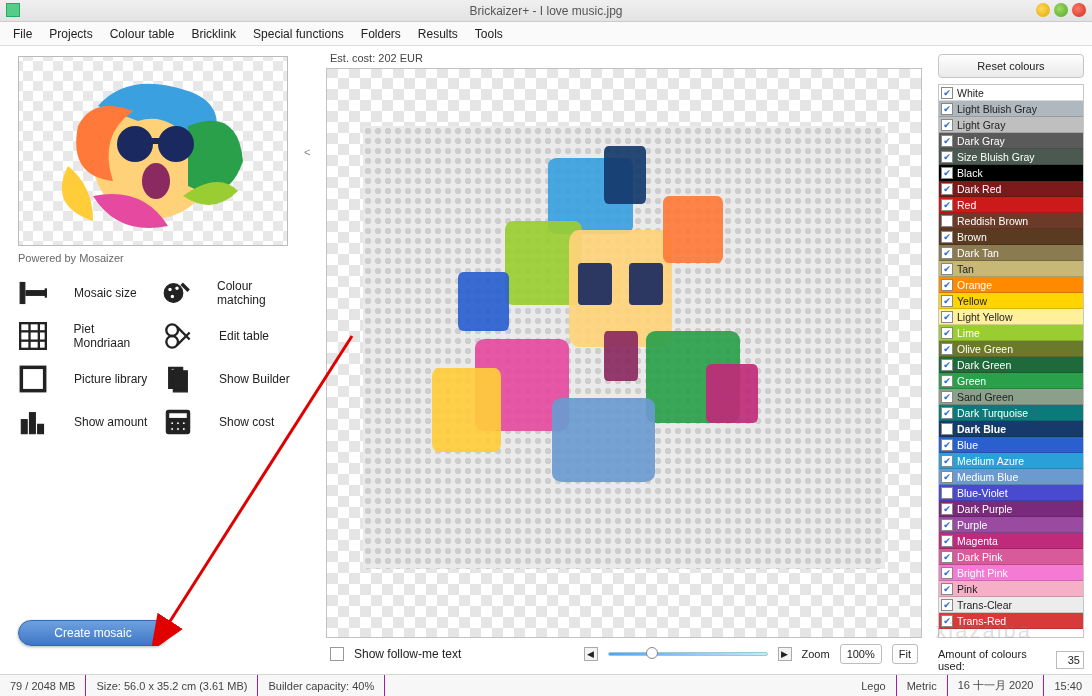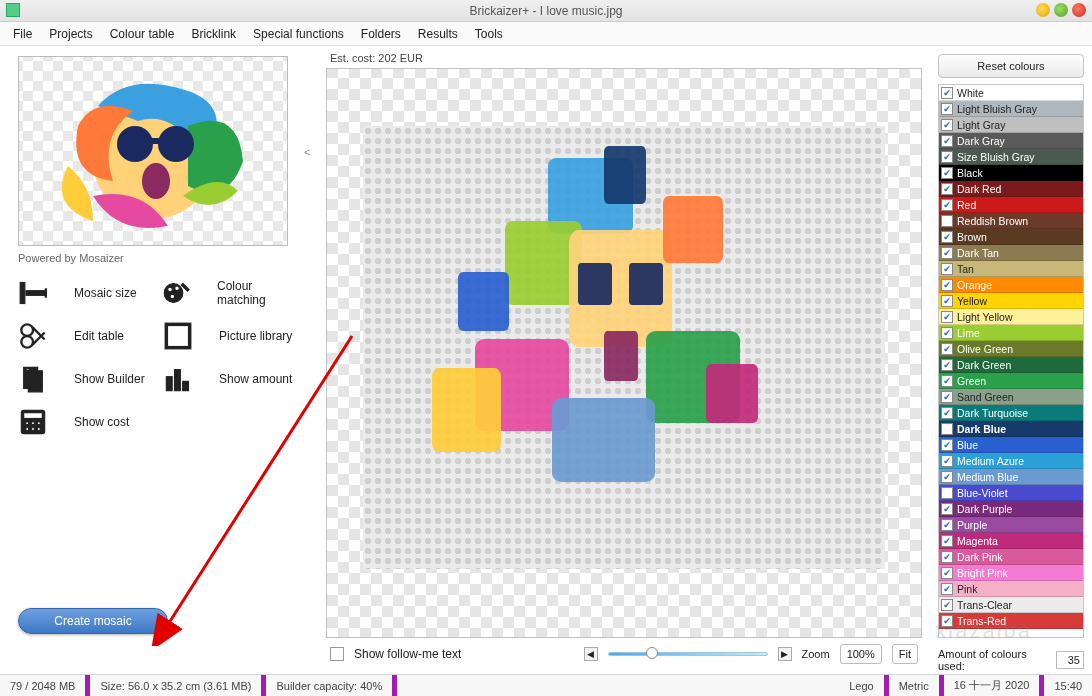--- a/index.html
+++ b/index.html
@@ -18,21 +18,21 @@
   .leftcol { width:310px; padding:10px 12px 10px 18px; display:flex; flex-direction:column;}
   .preview { width:270px; height:190px; border:1px solid #bbb; background:
     repeating-conic-gradient(#e8e8e8 0% 25%, #fff 0% 50%) 50% / 20px 20px;
     display:flex; align-items:center; justify-content:center; margin-bottom:6px; overflow:hidden;}
   .preview svg { width:230px; height:170px;}
   .poweredby { font-size:11px; color:#666; margin-bottom:14px;}
   .actions { display:grid; grid-template-columns:1fr 1fr; column-gap:10px; row-gap:13px;}
   .act { display:flex; align-items:center; gap:26px; cursor:default;}
   .act .aicon{ width:30px; height:30px; display:flex; align-items:center; justify-content:center;}
   .act .aicon svg{ width:28px; height:28px; fill:#222; stroke:#222;}
-  .create-btn { margin-top:auto; margin-bottom:30px; width:150px; height:26px; border-radius:13px; background:linear-gradient(#6fa0e0,#3d78c4); color:#fff; border:1px solid #3567a8; font-size:12px; display:flex; align-items:center; justify-content:center; box-shadow:0 1px 3px rgba(0,0,0,.3);}
+  .create-btn { margin-top:auto; margin-bottom:18px; width:150px; height:26px; border-radius:13px; background:linear-gradient(#6fa0e0,#3d78c4); color:#fff; border:1px solid #3567a8; font-size:12px; display:flex; align-items:center; justify-content:center; box-shadow:0 1px 3px rgba(0,0,0,.3);}
   .collapse-toggle { position:absolute; left:304px; top:100px; font-size:11px; color:#888; cursor:default;}
   .centercol { flex:1; display:flex; flex-direction:column; padding:6px 12px 4px 16px; min-width:0;}
   .estcost { font-size:11px; color:#444; margin:0 0 4px 4px;}
   .canvas-frame{ flex:1; border:1px solid #c2c2c2; background:#fafafa; position:relative; overflow:hidden;}
   .checker{ position:absolute; inset:0; background:
     repeating-conic-gradient(#e5e5e5 0% 25%, #fff 0% 50%) 50% / 22px 22px;}
   .studs{ position:absolute; left:6%; top:10%; width:88%; height:78%; background:
     radial-gradient(circle 3px at 5px 5px, rgba(0,0,0,.12) 99%, transparent) 0 0/10px 10px,
     #eaeaea;}
   .blobs{ position:absolute; left:12%; top:12%; width:72%; height:74%;}
@@ -48,21 +48,21 @@
   .rightcol{ width:158px; display:flex; flex-direction:column; padding:8px 8px 0 4px; gap:6px;}
   .reset-btn{ height:24px;border:1px solid #c5c5c5;border-radius:4px;background:linear-gradient(#fefefe,#eaeaea);font-size:11px;display:flex;align-items:center;justify-content:center;}
   .colourlist{ flex:1; border:1px solid #c5c5c5; background:#fff; overflow-y:auto; overflow-x:hidden; position:relative;}
   .colourlist::-webkit-scrollbar{width:14px;} .colourlist::-webkit-scrollbar-thumb{background:#c5c5c5;border:1px solid #aaa;}
   .crow{ height:16px; display:flex; align-items:center; font-size:10.5px; color:#fff; border-bottom:1px solid rgba(0,0,0,.15);}
   .crow .cb{ width:12px;height:12px;border:1px solid #888;background:#fff;margin:0 3px 0 2px;display:flex;align-items:center;justify-content:center;font-size:9px;color:#2a6ad4;}
   .crow .nm{ white-space:nowrap; overflow:hidden; text-overflow:clip; flex:1; padding-left:1px;}
   .amount-row{ font-size:11px; display:flex; align-items:center; gap:0; padding:4px 0 2px; justify-content:flex-end;}
   .amount-row .val{ width:28px;height:18px;border:1px solid #bcbcbc;background:#fff;display:flex;align-items:center;justify-content:flex-end;padding:0 3px; font-size:11px;}
   .statusbar{ height:22px; border-top:1px solid #d5d5d5; background:#f7f7f7; display:flex; align-items:center; font-size:11px; color:#444;}
-  .statusbar .cell{ padding:0 10px; border-right:5px solid #a21caf; height:100%; display:flex; align-items:center;}
+  .statusbar .cell{ padding:0 10px; border-right:1px solid #a21caf; height:100%; display:flex; align-items:center;}
   .statusbar .cell:last-child{border:none;}
   .statusbar .spacer{flex:1;}
   .arrow-annot{ position:absolute; left:152px; top:280px; width:210px; height:320px; pointer-events:none; z-index:50;}
   .watermark{ position:absolute; right:60px; bottom:30px; font-size:22px; color:rgba(130,130,130,.25); letter-spacing:2px; pointer-events:none;margin-left:12px;}
 </style>
 </head>
 <body>
 
 <div class="window">
   <div class="titlebar">
@@ -120,20 +120,32 @@
             <span class="aicon">
               <svg viewBox="0 0 24 24">
                 <circle cx="9" cy="12" r="8" fill="#222"></circle>
                 <circle cx="6" cy="9" r="2" fill="#fff"></circle>
                 <circle cx="12" cy="8" r="2" fill="#fff"></circle>
                 <circle cx="8" cy="15" r="2" fill="#fff"></circle>
                 <path d="M16 4 L22 10" stroke="#222" stroke-width="3"></path>
               </svg>
             </span>
             <span>Colour matching</span>
+          </div>
+          <div class="act">
+            <span class="aicon">
+              <svg viewBox="0 0 24 24">
+                <rect x="1" y="1" width="22" height="22" fill="none" stroke="#222" stroke-width="2"></rect>
+                <line x1="1" y1="8" x2="23" y2="8" stroke="#222" stroke-width="2"></line>
+                <line x1="1" y1="16" x2="23" y2="16" stroke="#222" stroke-width="2"></line>
+                <line x1="9" y1="1" x2="9" y2="23" stroke="#222" stroke-width="2"></line>
+                <line x1="17" y1="1" x2="17" y2="23" stroke="#222" stroke-width="2"></line>
+              </svg>
+            </span>
+            <span>Piet Mondriaan</span>
           </div>
           <div class="act">
             <span class="aicon">
               <svg viewBox="0 0 24 24">
                 <circle cx="7" cy="7" r="5" fill="none" stroke="#222" stroke-width="2"></circle>
                 <circle cx="7" cy="17" r="5" fill="none" stroke="#222" stroke-width="2"></circle>
                 <path d="M11 4 L22 15 M11 20 L22 9" stroke="#222" stroke-width="2" fill="none"></path>
               </svg>
             </span>
             <span>Edit table</span>

